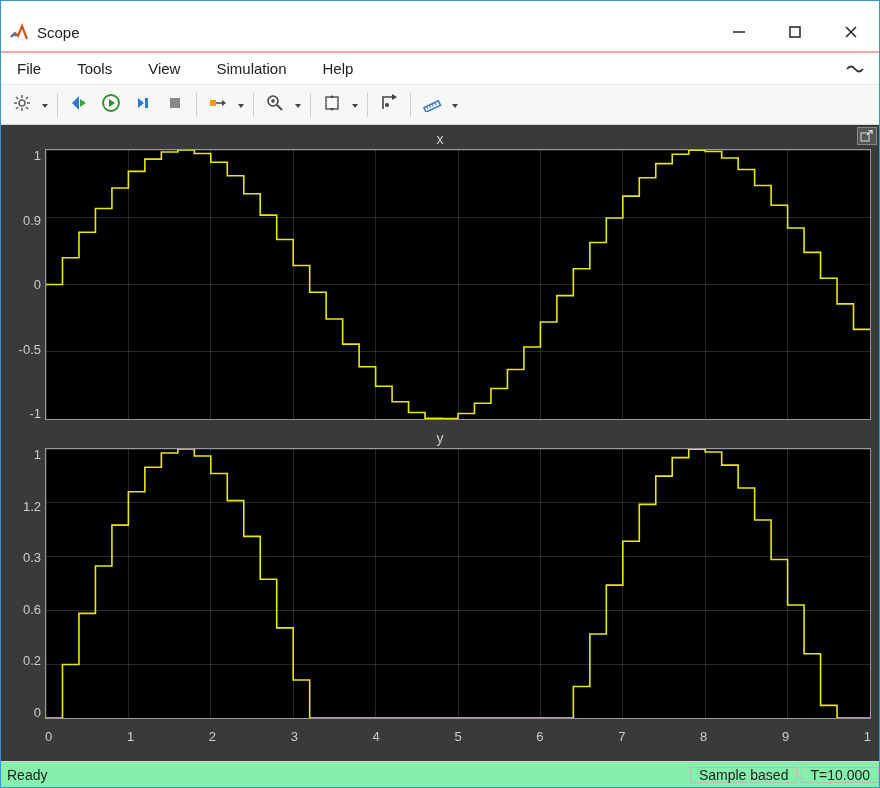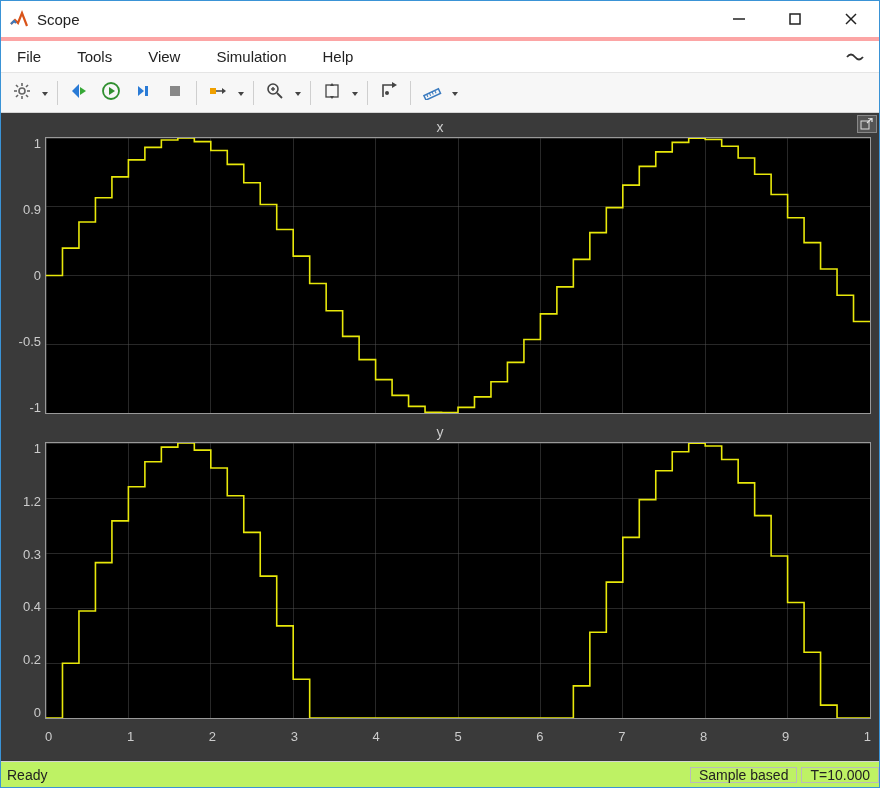--- a/index.html
+++ b/index.html
@@ -1,21 +1,21 @@
 <!DOCTYPE html>
 <html><head>
 <meta charset="utf-8">
 <style>
   * { box-sizing: border-box; margin: 0; padding: 0; font-family: "Segoe UI", Tahoma, sans-serif; }
   html, body { width: 880px; height: 788px; overflow: hidden; background: #fff; }
 
   .window { width: 880px; height: 788px; border: 1px solid #3a93d6; display: flex; flex-direction: column; background: #fff; }
 
   
-  .titlebar { height: 40px; display: flex; align-items: center; border-bottom: 4px solid #fca5a5; }
+  .titlebar { height: 40px; display: flex; align-items: center; border-bottom: 2px solid #fca5a5; margin-top: 12px; }
   .titlebar .app-icon { width: 20px; height: 20px; margin: 0 8px; }
   .titlebar .title { font-size: 15px; color: #222; flex: 0 0 auto; }
   .titlebar .spacer { flex: 1; }
   .titlebar .winbtn { width: 56px; height: 40px; display:flex; align-items:center; justify-content:center; }
 
   
   .menubar { height: 32px; display:flex; align-items:center; padding: 0 6px; gap: 16px; border-bottom: 1px solid #e5e5e5; }
   .menubar .menuitem { padding: 4px 10px; font-size: 15px; color: #222; }
   .menubar .menuspacer { flex:1; }
   .menubar .menurun { width:24px; height:24px; display:flex; align-items:center; justify-content:center; margin-right:6px; }
@@ -35,21 +35,21 @@
   .chart-row { flex:1; display:flex; }
   .yaxis-labels { width:36px; display:flex; flex-direction:column; justify-content:space-between; align-items:flex-end; padding-right:4px; }
   .ytick { font-size:13px; color:#ccc; line-height:1; }
   .plot-frame { flex:1; position:relative; background:#000; border:1px solid #999; }
   .xaxis-row { height:24px; display:flex; }
   .xaxis-pad { width:36px; }
   .xaxis-labels { flex:1; display:flex; justify-content:space-between; }
   .xtick { font-size:13px; color:#ccc; }
 
   
-  .statusbar { height: 26px; display:flex; align-items:center; background:#bef264; border-top:1px solid #d4d4d4; font-size:14px; color:#222; }
+  .statusbar { height: 26px; display:flex; align-items:center; background:#86efac; border-top:1px solid #d4d4d4; font-size:14px; color:#222; }
   .statusbar .status-text { padding-left:6px; }
   .statusbar .status-spacer { flex:1; }
   .statusbar .status-cell { border:1px solid #bbb; padding:2px 8px; margin-left:4px; height:16px; display:flex; align-items:center; }
 
   svg.plot { position:absolute; inset:0; width:100%; height:100%; }
   .gridline { stroke:#555; stroke-width:1; shape-rendering:crispEdges; }
   .signal { stroke:#e8e80a; stroke-width:1.6; fill:none; }
 </style>
 </head>
 <body>
@@ -279,21 +279,21 @@
         </div>
       </div>
 
       <div class="chart-block">
         <div class="chart-title">y</div>
         <div class="chart-row">
           <div class="yaxis-labels" id="yaxis-1">
               <span class="ytick">1</span>
               <span class="ytick">1.2</span>
               <span class="ytick">0.3</span>
-              <span class="ytick">0.4</span>
+              <span class="ytick">0.6</span>
               <span class="ytick">0.2</span>
               <span class="ytick">0</span>
             </div>
           <div class="plot-frame">
             <svg class="plot" id="plot-1" preserveAspectRatio="none" viewBox="0 0 1000 1000">
                 <line x1="0" x2="0" y1="0" y2="1000" class="gridline"></line>
                 <line x1="100" x2="100" y1="0" y2="1000" class="gridline"></line>
                 <line x1="200" x2="200" y1="0" y2="1000" class="gridline"></line>
                 <line x1="300" x2="300" y1="0" y2="1000" class="gridline"></line>
                 <line x1="400" x2="400" y1="0" y2="1000" class="gridline"></line>

